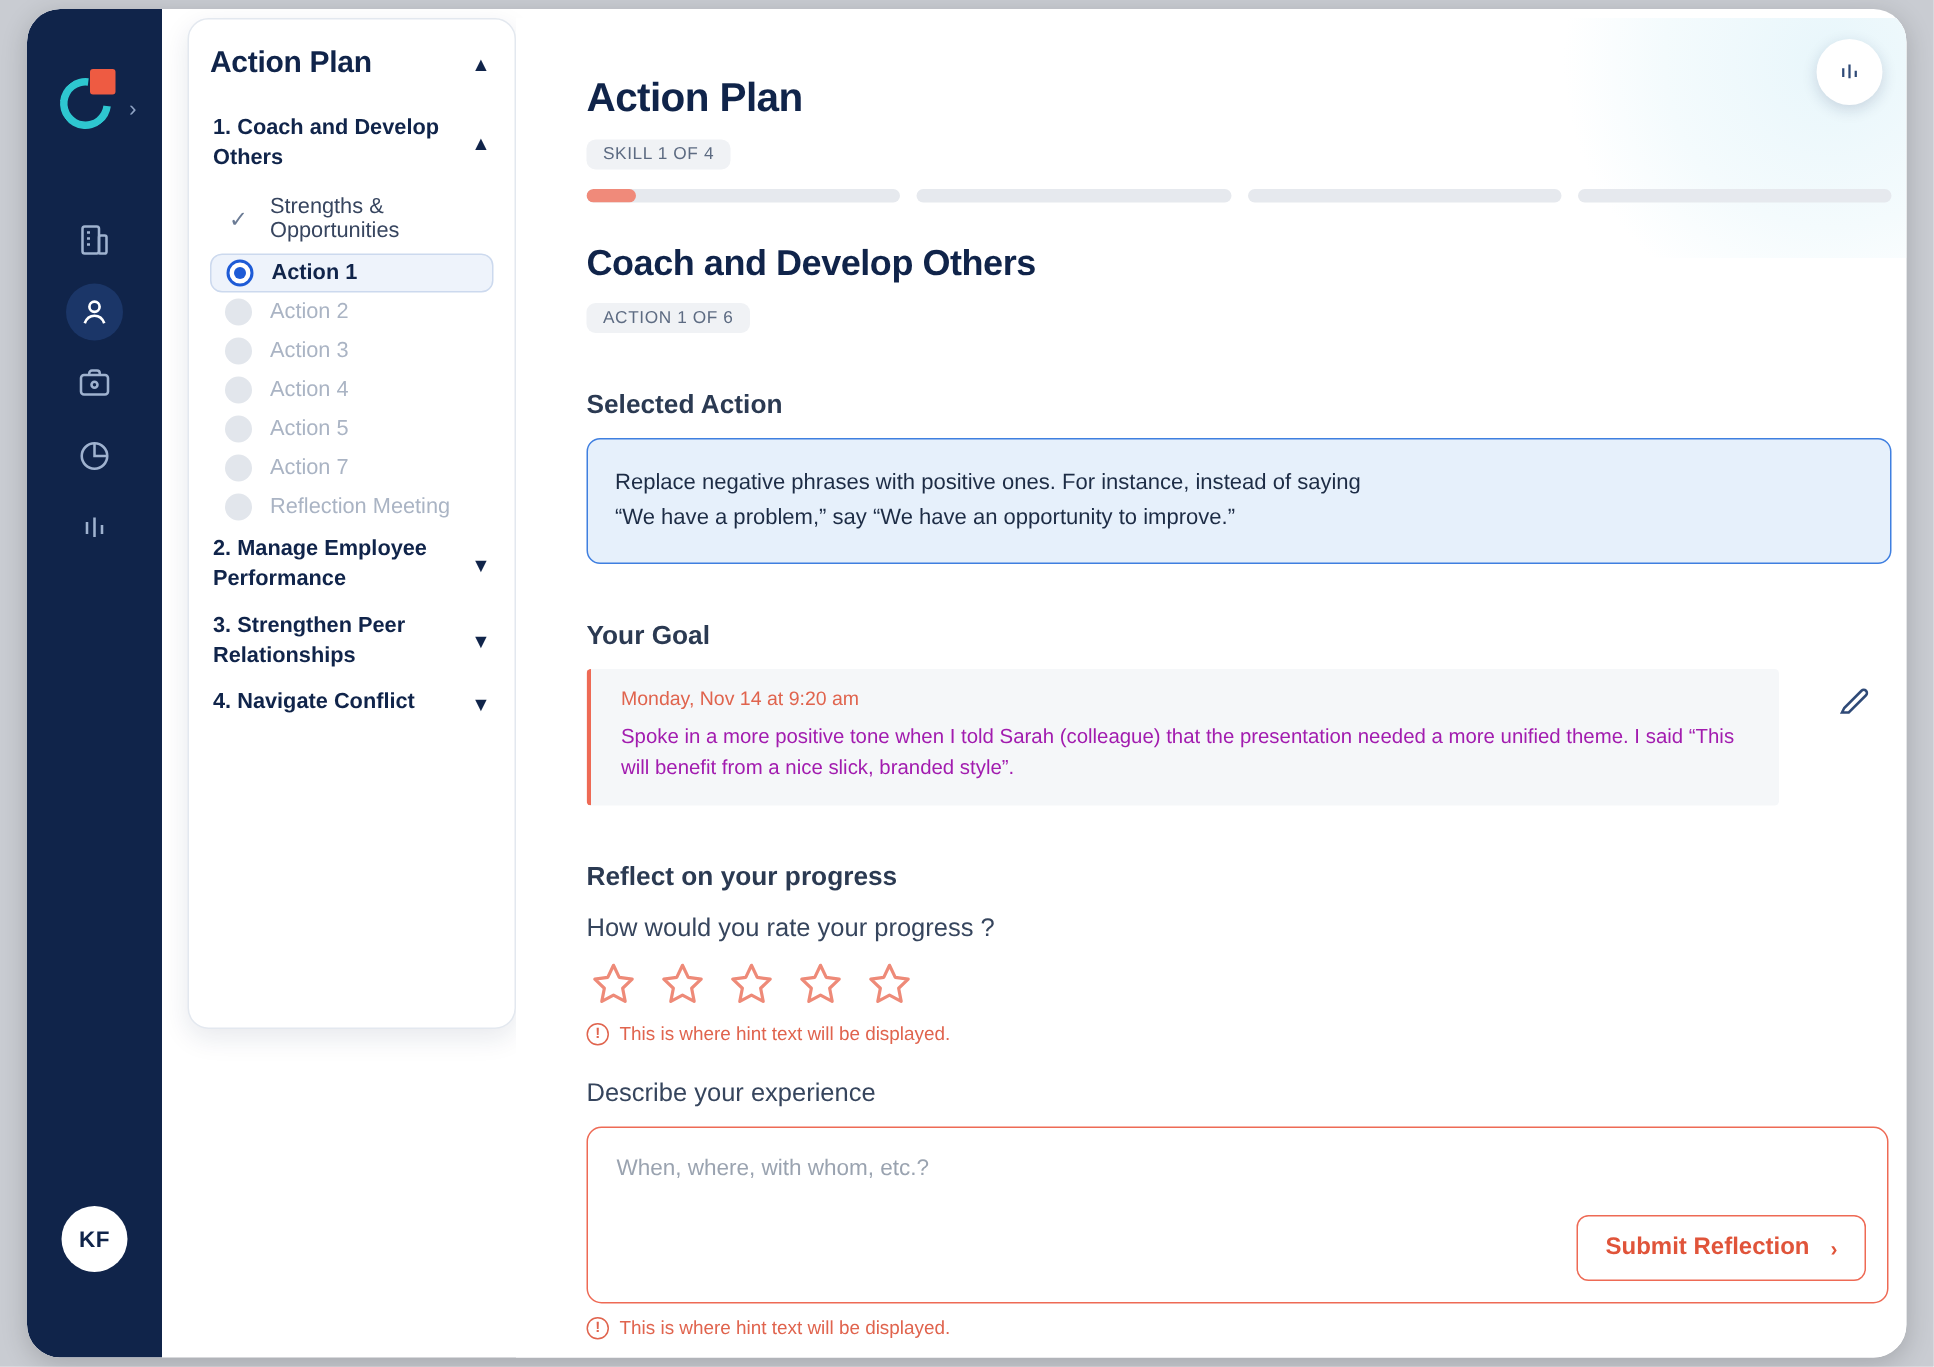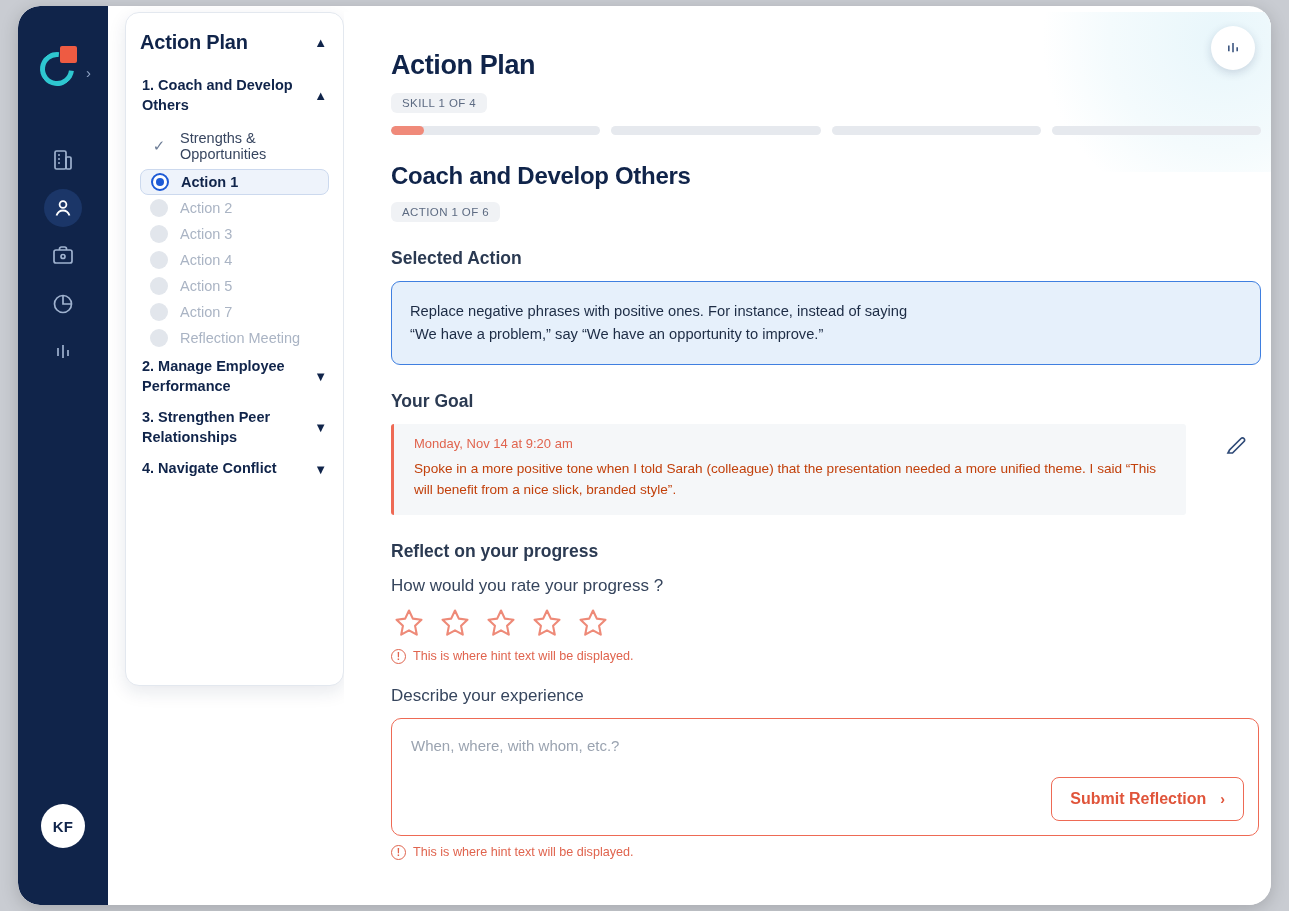--- a/index.html
+++ b/index.html
@@ -176,21 +176,21 @@
     margin-top: 13px;
   }
   .seg { height: 9px; border-radius: 5px; background: #e6e9ee; flex: 1; position: relative; overflow: hidden; }
   .seg .fill { position: absolute; left: 0; top: 0; bottom: 0; background: #f08a7a; border-radius: 5px; }
   h2.skill-title {
     margin-top: 27px;
     font-size: 24px; font-weight: bold; color: #10244a;
     letter-spacing: -.3px;
   }
   h3.section {
-    margin-top: 26px;
+    margin-top: 37px;
     font-size: 17.5px; font-weight: bold; color: #2b3a52;
   }
   .selected-action {
     margin-top: 12px;
     background: #e6f0fb;
     border: 1px solid #3f7fe0;
     border-radius: 9px;
     padding: 18px 18px;
     color: #1d2c45;
     font-size: 14.7px;
@@ -198,21 +198,21 @@
   }
   .goal-wrap { position: relative; margin-top: 12px; }
   .goal {
     width: 795px;
     background: #f5f7f9;
     border-left: 3px solid #ee6a55;
     border-radius: 3px;
     padding: 12px 16px 14px 20px;
   }
   .goal-date { color: #e0644e; font-size: 13px; margin-bottom: 7px; }
-  .goal-text { color: #c2410c; font-size: 13.6px; line-height: 1.58; }
+  .goal-text { color: #a21caf; font-size: 13.6px; line-height: 1.58; }
   .edit-btn {
     position: absolute; right: 10px; top: 6px;
     width: 30px; height: 30px;
     display: flex; align-items: center; justify-content: center;
     cursor: pointer;
   }
   .q {
     margin-top: 14px;
     font-size: 17px; color: #36455d;
   }

